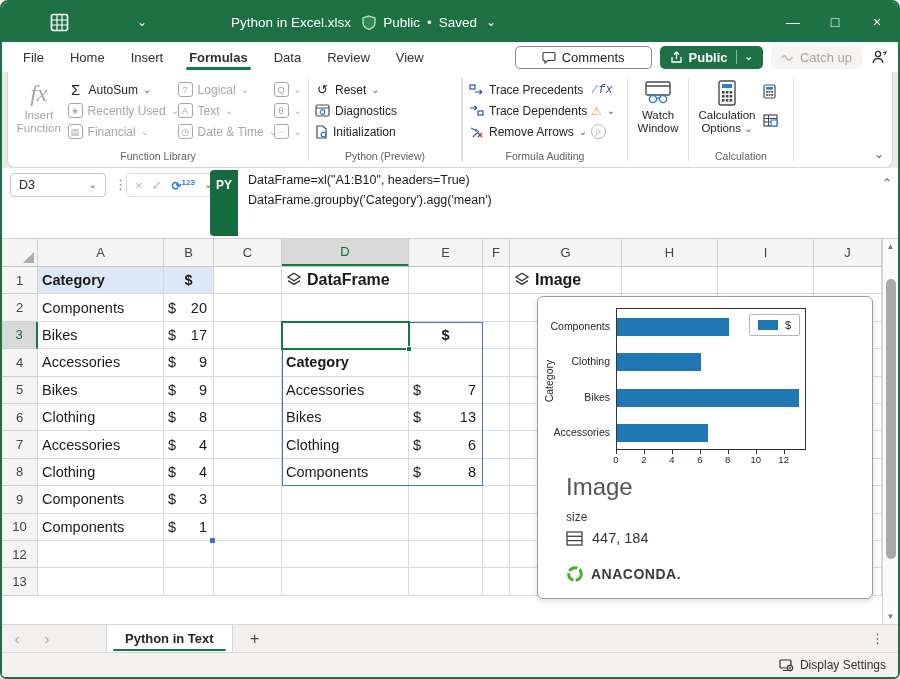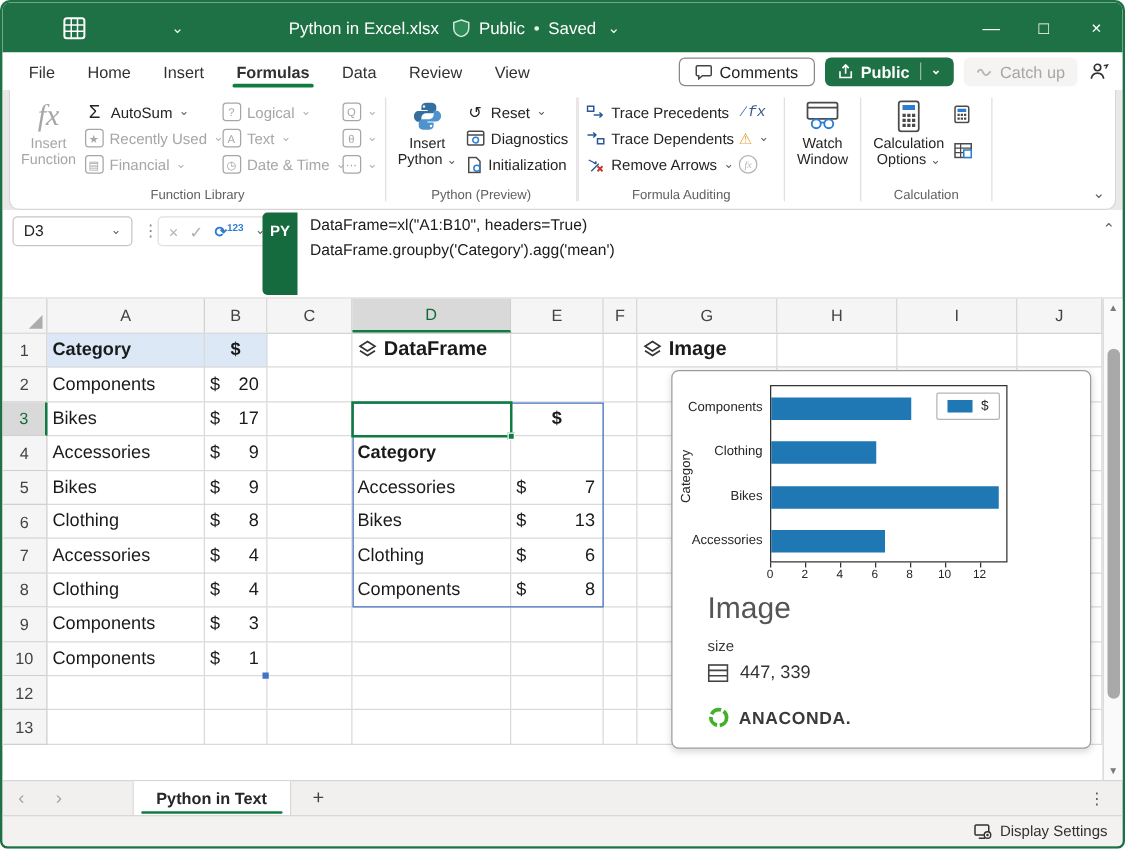--- a/index.html
+++ b/index.html
@@ -14,21 +14,21 @@
   .tb-dot{opacity:.9;}
   .win-controls{margin-left:auto;display:flex;align-items:center;height:100%;}
   .win-btn{width:42px;height:100%;display:flex;align-items:center;justify-content:center;font-size:14px;color:#fff;cursor:default;}
   
   .tabsrow{height:30px;background:#fff;display:flex;align-items:center;flex:0 0 auto;}
   .rtab{padding:0 13px;font-size:13px;color:#323130;height:100%;display:flex;align-items:center;position:relative;}
   .rtab:first-child{margin-left:8px;}
   .rtab.active{font-weight:700;}
   .rtab.active:after{content:"";position:absolute;left:10px;right:10px;bottom:2px;height:3px;border-radius:2px;background:#107C41;}
   .tabsrow-right{margin-left:auto;display:flex;align-items:center;gap:8px;padding-right:10px;}
-  .btn-comments{display:flex;align-items:center;gap:6px;border:1px solid #8A8886;border-radius:5px;background:#fff;padding:3px 12px;font-size:13px;color:#252423;}
+  .btn-comments{display:flex;align-items:center;gap:6px;border:1px solid #8A8886;border-radius:5px;background:#fff;padding:3px 26px;font-size:13px;color:#252423;}
   .btn-share{display:flex;align-items:center;gap:6px;border:none;border-radius:5px;background:#1E7145;padding:4px 10px;font-size:13px;color:#fff;font-weight:600;}
   .btn-share .sep{width:1px;height:14px;background:rgba(255,255,255,.5);margin:0 2px;}
   .btn-catchup{display:flex;align-items:center;gap:6px;border:none;border-radius:5px;background:#F5F4F3;padding:4px 10px;font-size:13px;color:#A8A6A4;}
   
   .ribbonband{height:96px;background:#EBE9E8;padding:0 5px;flex:0 0 auto;}
   .ribbon{position:relative;height:100%;background:#fff;border:1px solid #D8D6D4;border-top:none;border-radius:0 0 8px 8px;display:flex;align-items:stretch;overflow:hidden;}
   .rgroup{display:flex;flex-direction:column;padding-top:6px;}
   .rbody{display:flex;align-items:flex-start;gap:4px;padding:0 6px;flex:1 1 auto;}
   .rlabel{text-align:center;font-size:10.5px;color:#616161;padding-bottom:5px;white-space:nowrap;}
   .rsep{width:1px;background:#E1DFDD;margin:6px 0;}
@@ -247,31 +247,20 @@
                 <span class="chev">⌄</span>
               </button>
           </div>
         </div>
         <div class="rlabel">Function Library</div>
       </div>
       <div class="rsep"></div>
 
       <div class="rgroup" style="width:152px">
         <div class="rbody">
-          <button class="bigbtn">
-            <span>
-                <svg width="26" height="26" viewBox="0 0 24 24">
-                  <path fill="#366F9E" d="M11.9 2c-2.8 0-4.4 1.1-4.4 3v2.3h4.6v.9H5.5C3.6 8.2 2 9.7 2 12.1S3.6 16 5.5 16h2v-2.9c0-2 1.7-3.4 3.7-3.4h4.3c1.6 0 3-1.4 3-3V5c0-1.9-1.7-3-4.2-3h-2.4z"></path>
-                  <path fill="#4F93CE" d="M12.1 22c2.8 0 4.4-1.1 4.4-3v-2.3h-4.6v-.9h6.6c1.9 0 3.5-1.5 3.5-3.9S20.4 8 18.5 8h-2v2.9c0 2-1.7 3.4-3.7 3.4H8.5c-1.6 0-3 1.4-3 3V19c0 1.9 1.7 3 4.2 3h2.4z"></path>
-                  <circle cx="9.4" cy="4.8" r=".9" fill="#fff"></circle>
-                  <circle cx="14.6" cy="19.2" r=".9" fill="#fff"></circle>
-                </svg>
-              </span>
-            <span class="biglabel"><span>Insert Python</span> <span class="chev">⌄</span></span>
-          </button>
           <div class="vcol" style="width:86px">
             <button class="smallbtn">
                 <span style="font-size:13px;width:15px">↺</span>
                 <span>Reset</span>
                 <span class="chev">⌄</span>
               </button>
             <button class="smallbtn">
                 <span>
                   <svg width="15" height="13" viewBox="0 0 15 13">
                     <rect x="1" y="1" width="13" height="11" rx="1.5" fill="none" stroke="#4A4A4A" stroke-width="1.2"></rect>
@@ -721,21 +710,21 @@
       <div class="card-title">Image</div>
       <div class="card-sizelabel">size</div>
       <div class="card-sizerow">
         <span>
             <svg width="17" height="15" viewBox="0 0 17 15">
               <rect x="1" y="1" width="15" height="13" fill="none" stroke="#444" stroke-width="1.3"></rect>
               <line x1="1" y1="5.3" x2="16" y2="5.3" stroke="#444" stroke-width="1.3"></line>
               <line x1="1" y1="9.6" x2="16" y2="9.6" stroke="#444" stroke-width="1.3"></line>
             </svg>
           </span>
-        <span>447, 339</span>
+        <span>447, 184</span>
       </div>
       <div class="card-brand">
         <span>
             <svg width="18" height="18" viewBox="0 0 18 18">
               <circle cx="9" cy="9" r="6.3" fill="none" stroke="#43B02A" stroke-width="3" stroke-dasharray="9 2.2"></circle>
             </svg>
           </span>
         <span>ANACONDA.</span>
       </div>
     </div>

